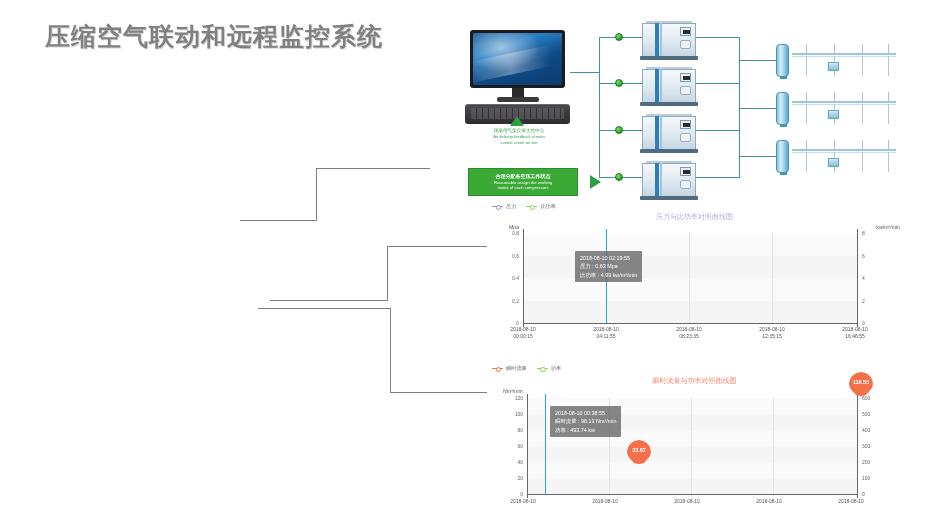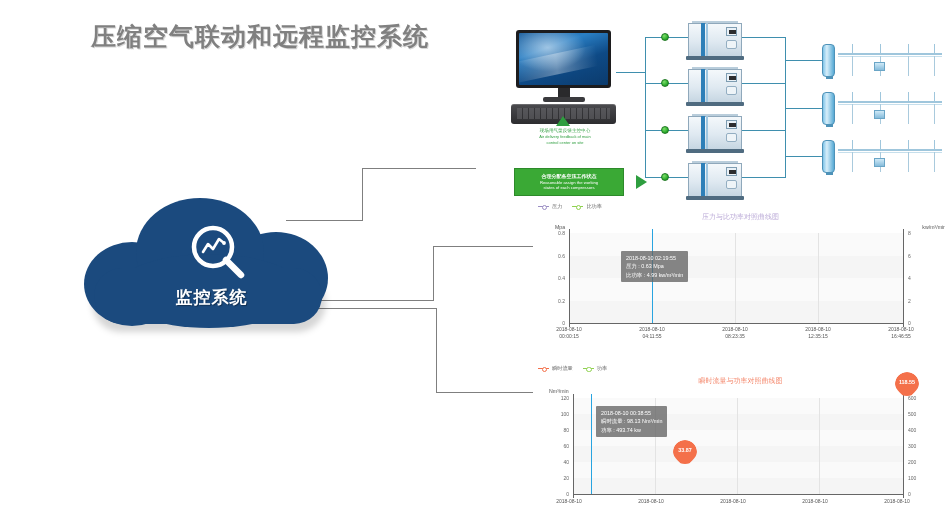--- a/index.html
+++ b/index.html
@@ -3,21 +3,21 @@
 <meta charset="utf-8">
 <style>
   * { box-sizing: border-box; }
   html, body { margin:0; padding:0; }
   body {
     width:945px; height:529px;
     background:#ffffff;
     font-family:"Liberation Sans","DejaVu Sans",sans-serif;
     overflow:hidden; position:relative;
   }
-  #slide { position:absolute; inset:0;margin-left:46px; }
+  #slide { position:absolute; inset:0; }
 
   
   #title {
     position:absolute; left:45px; top:20px;
     font-size:25px; font-weight:bold; color:#808080;
     letter-spacing:1px; white-space:nowrap;
     text-shadow:1px 1px 0 #d8d8d8;
   }
 
   
@@ -208,37 +208,20 @@
     <div class="v" style="left:117px;top:0;    height:55px;"></div>
     <div class="h" style="left:117px;top:0;    width:101px;"></div>
   </div>
 
   <div class="conn" style="left:258px; top:308px; width:236px; height:86px;">
     <div class="h" style="left:0;    top:0;   width:133px;"></div>
     <div class="v" style="left:132px;top:0;   height:85px;"></div>
     <div class="h" style="left:132px;top:84px;width:102px;"></div>
   </div>
 
-  <div id="cloud-group">
-    <div id="cloud-shadow"></div>
-    <div class="cloud-shape" id="cl-b"></div>
-    <div class="cloud-shape" id="cl-c"></div>
-    <div class="cloud-shape" id="cl-a"></div>
-    <div class="cloud-shape" id="cl-d"></div>
-    <div class="cloud-shape" id="cl-e"></div>
-    <div id="cloud-icon">
-      <svg viewBox="0 0 62 62" width="62" height="62">
-        <circle cx="25" cy="25" r="19" fill="none" stroke="#ffffff" stroke-width="4.5"></circle>
-        <polyline points="15,30 20,22 25,27 31,17 36,21" fill="none" stroke="#ffffff" stroke-width="2.6" stroke-linecap="round" stroke-linejoin="round"></polyline>
-        <circle cx="36" cy="21" r="1.9" fill="#ffffff"></circle>
-        <line x1="38" y1="38" x2="53" y2="53" stroke="#ffffff" stroke-width="6.5" stroke-linecap="round"></line>
-      </svg>
-    </div>
-    <div id="cloud-label">监控系统</div>
-  </div>
 
   <div id="diagram">
 
     <div id="monitor">
       <div id="mon-bezel">
         <div id="mon-screen"></div>
       </div>
       <div id="mon-neck"></div>
       <div id="mon-base"></div>
       <div id="keyboard"></div>

